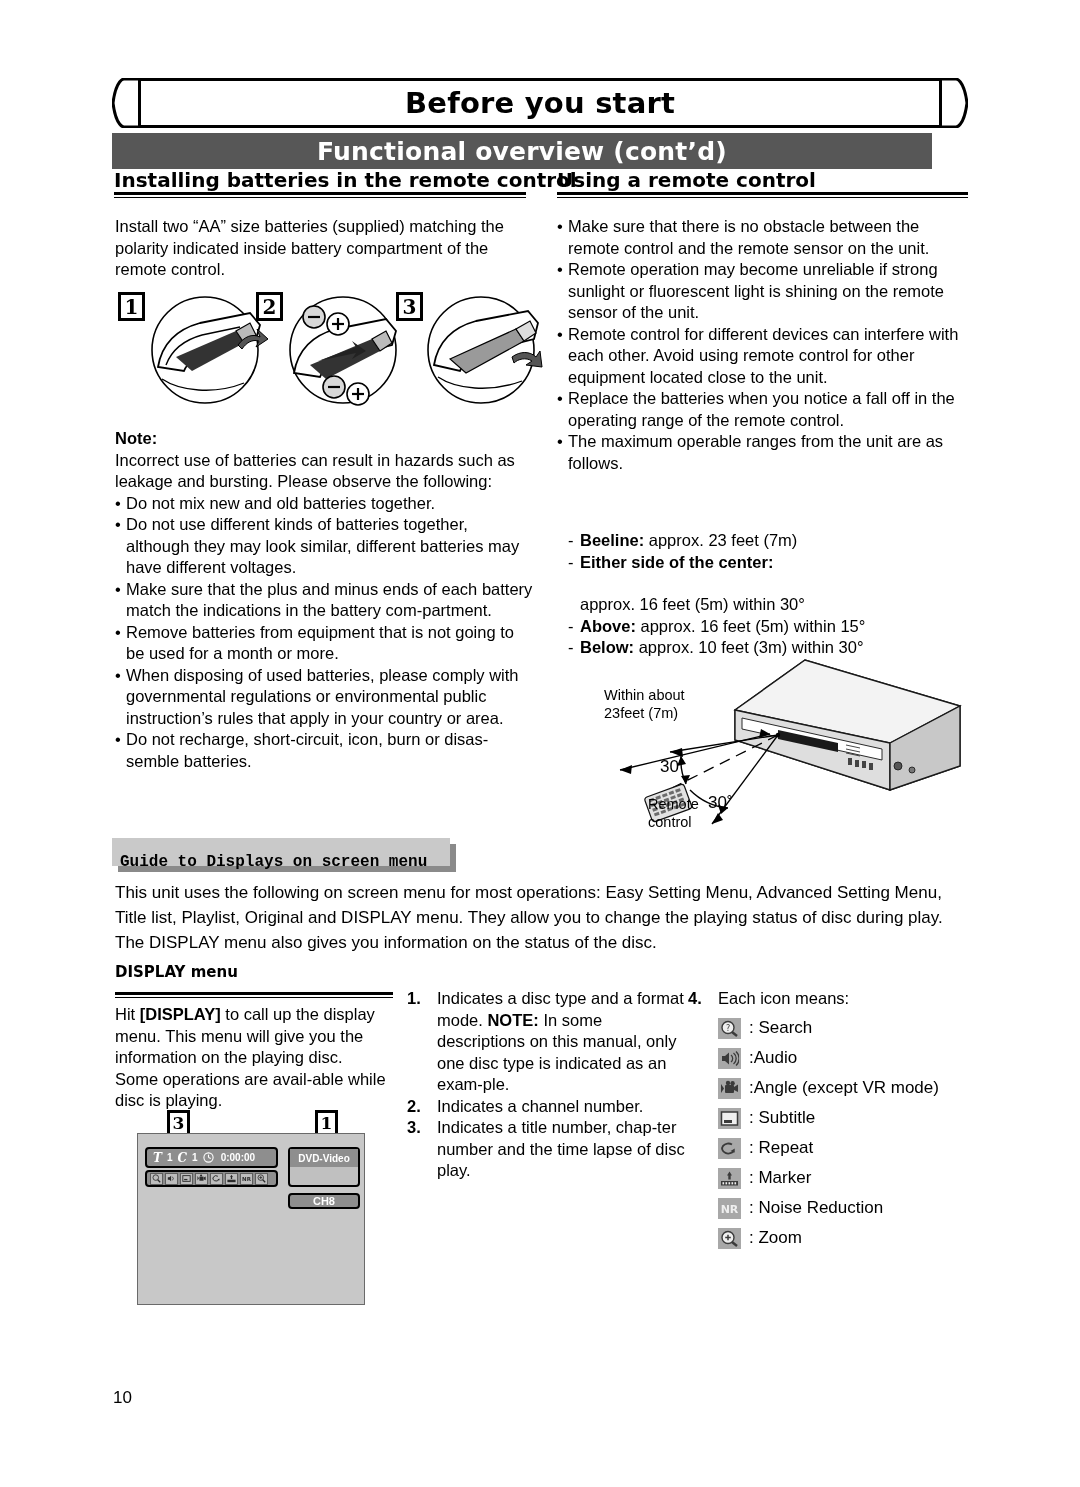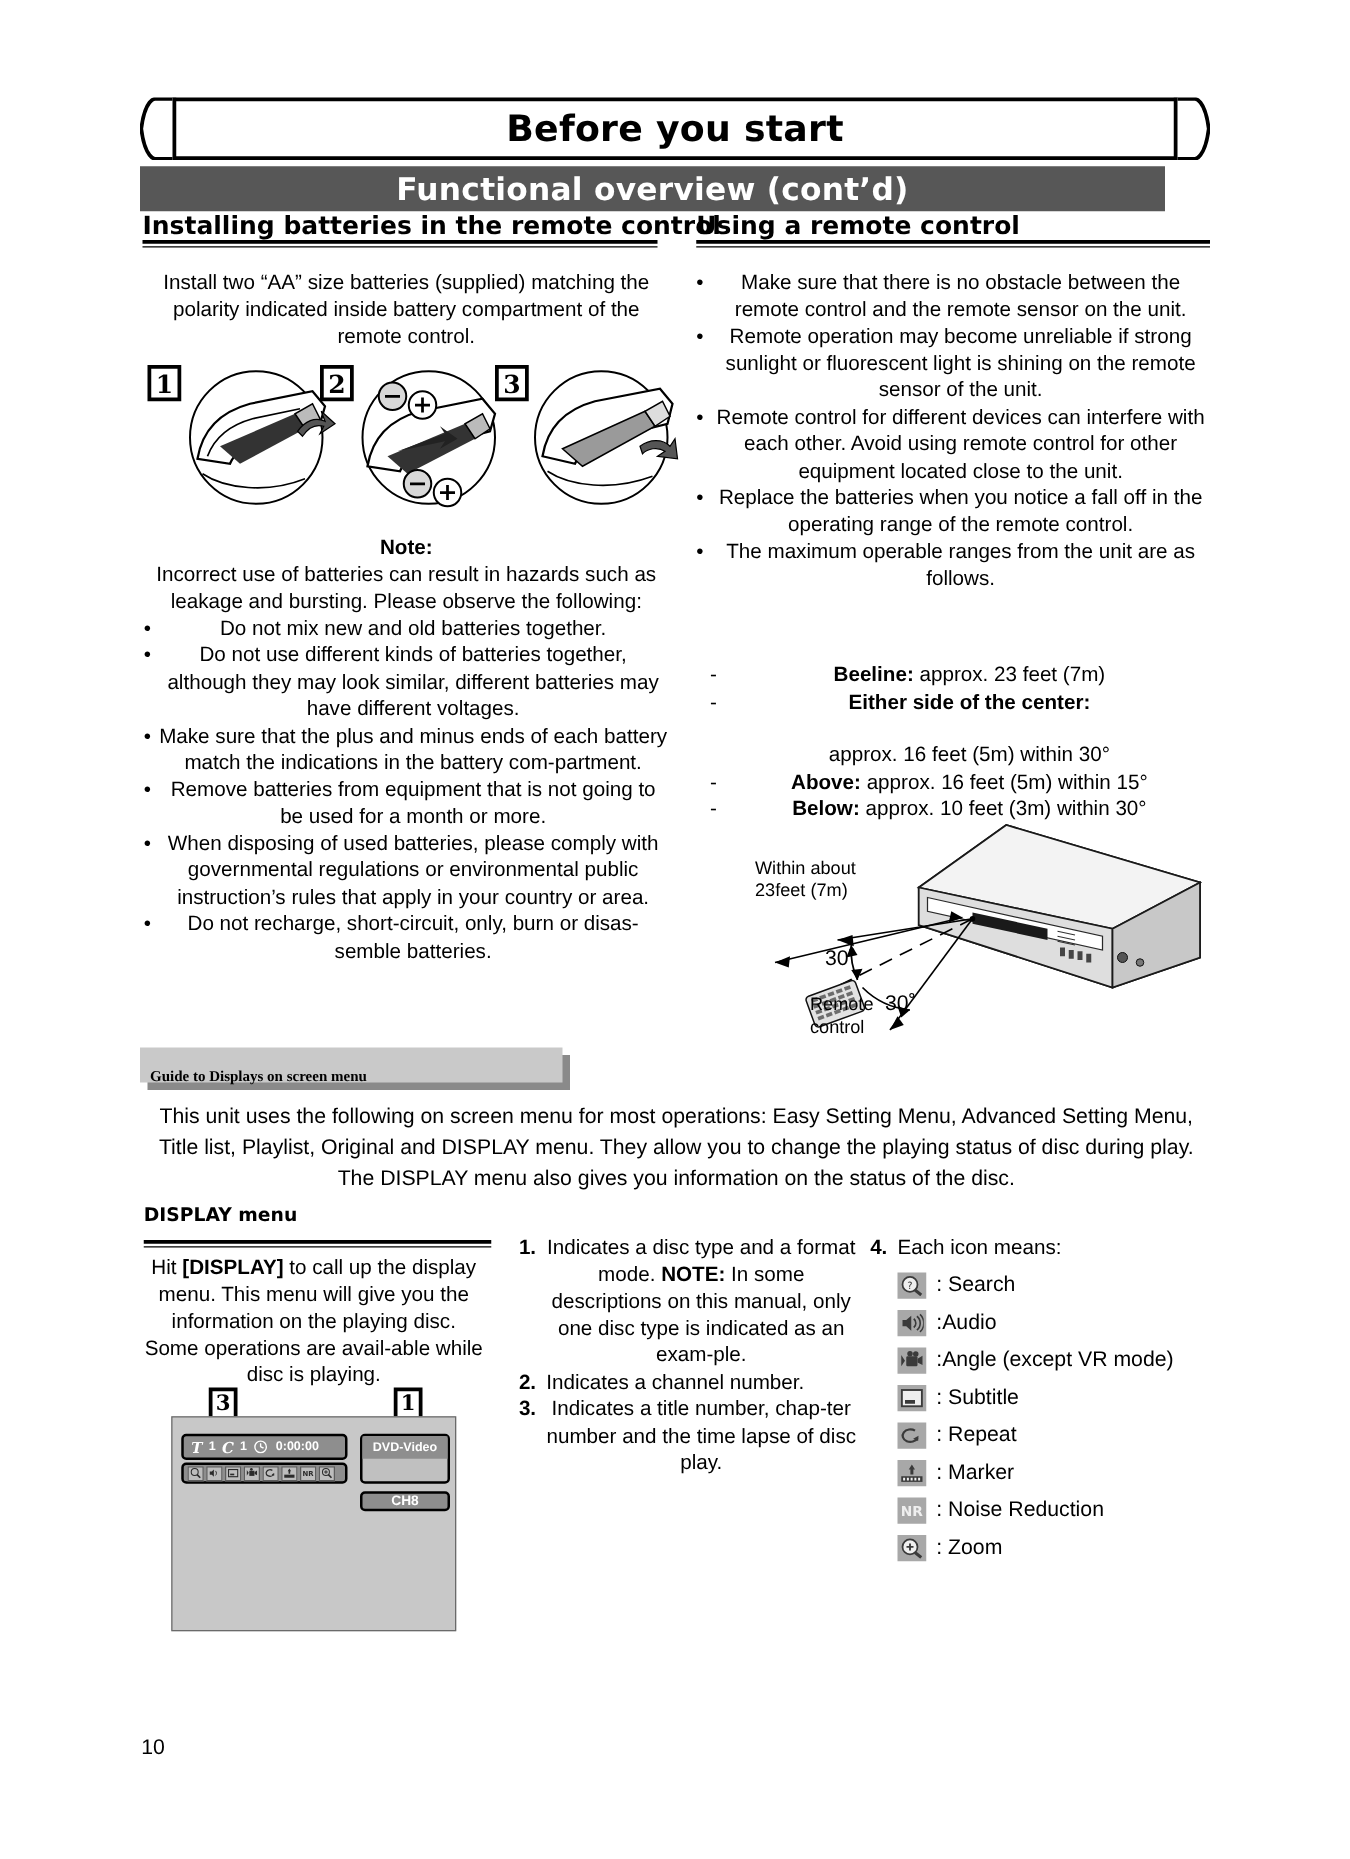--- a/index.html
+++ b/index.html
@@ -47,21 +47,21 @@
     font-family: "DejaVu Sans", sans-serif;
     white-space: nowrap;
   }
   .rule-dbl { position: absolute; }
   .rule-dbl::before,
   .rule-dbl::after { content: ""; display: block; background: #000; width: 100%; }
   .rule-dbl::before { height: 3px; }
   .rule-dbl::after { height: 1px; margin-top: 2px; }
 
   
-  .bt { position: absolute; font-size: 16.5px; line-height: 21.5px; text-align: center; }
+  .bt { position: absolute; font-size: 16.5px; line-height: 21.5px; text-align: left; }
   .bt p { margin: 0; }
   .bullets { margin: 0; padding: 0; list-style: none; }
   .bullets li {
     position: relative; padding-left: 11px; margin: 0;
   }
   .bullets li::before {
     content: "•"; position: absolute; left: 0; top: 0;
   }
   .dashlist { margin: 0; padding: 0; list-style: none; }
   .dashlist li { position: relative; padding-left: 14px; }
@@ -77,21 +77,21 @@
   }
 
   
   .batt { position: absolute; width: 136px; height: 120px; }
 
   
   .chip-wrap { position: absolute; left: 112px; top: 838px; width: 344px; height: 34px; }
   .chip-shadow { position: absolute; left: 6px; top: 6px; width: 338px; height: 28px; background: #8a8a8a; }
   .chip { position: absolute; left: 0; top: 0; width: 338px; height: 28px; background: #c9c9c9;
           display: flex; align-items: center; padding-left: 8px; }
-  .chip span { font-size: 12px; font-weight: bold; font-family: Liberation Serif, serif; margin-top: 19px; }
+  .chip span { font-size: 16px; font-weight: bold; font-family: Liberation Mono, monospace; margin-top: 19px; }
 
   
   .mock {
     position: absolute; left: 137px; top: 1133px; width: 228px; height: 172px;
     background: #c8c8c8; border: 1px solid #6a6a6a;
   }
   .mock-row {
     position: absolute; background: #8e8e8e; border: 2px solid #000; border-radius: 4px;
     display: flex; align-items: center;
   }
@@ -226,21 +226,21 @@
 
   <div class="bt" style="left:115px; top:428px; width:420px;">
     <p class="b">Note:</p>
     <p>Incorrect use of batteries can result in hazards such as leakage and bursting. Please observe the following:</p>
     <ul class="bullets">
       <li>Do not mix new and old batteries together.</li>
       <li>Do not use different kinds of batteries together, although they may look similar, different batteries may have different voltages.</li>
       <li>Make sure that the plus and minus ends of each battery match the indications in the battery com-partment.</li>
       <li>Remove batteries from equipment that is not going to be used for a month or more.</li>
       <li>When disposing of used batteries, please comply with governmental regulations or environmental public instruction’s rules that apply in your country or area.</li>
-      <li>Do not recharge, short-circuit, only, burn or disas-semble batteries.</li>
+      <li>Do not recharge, short-circuit, icon, burn or disas-semble batteries.</li>
     </ul>
   </div>
 
   <div class="bt" style="left:557px; top:216px; width:412px;">
     <ul class="bullets">
       <li>Make sure that there is no obstacle between the remote control and the remote sensor on the unit.</li>
       <li>Remote operation may become unreliable if strong sunlight or fluorescent light is shining on the remote sensor of the unit.</li>
       <li>Remote control for different devices can interfere with each other. Avoid using remote control for other equipment located close to the unit.</li>
       <li>Replace the batteries when you notice a fall off in the operating range of the remote control.</li>
       <li>The maximum operable ranges from the unit are as follows.</li>

